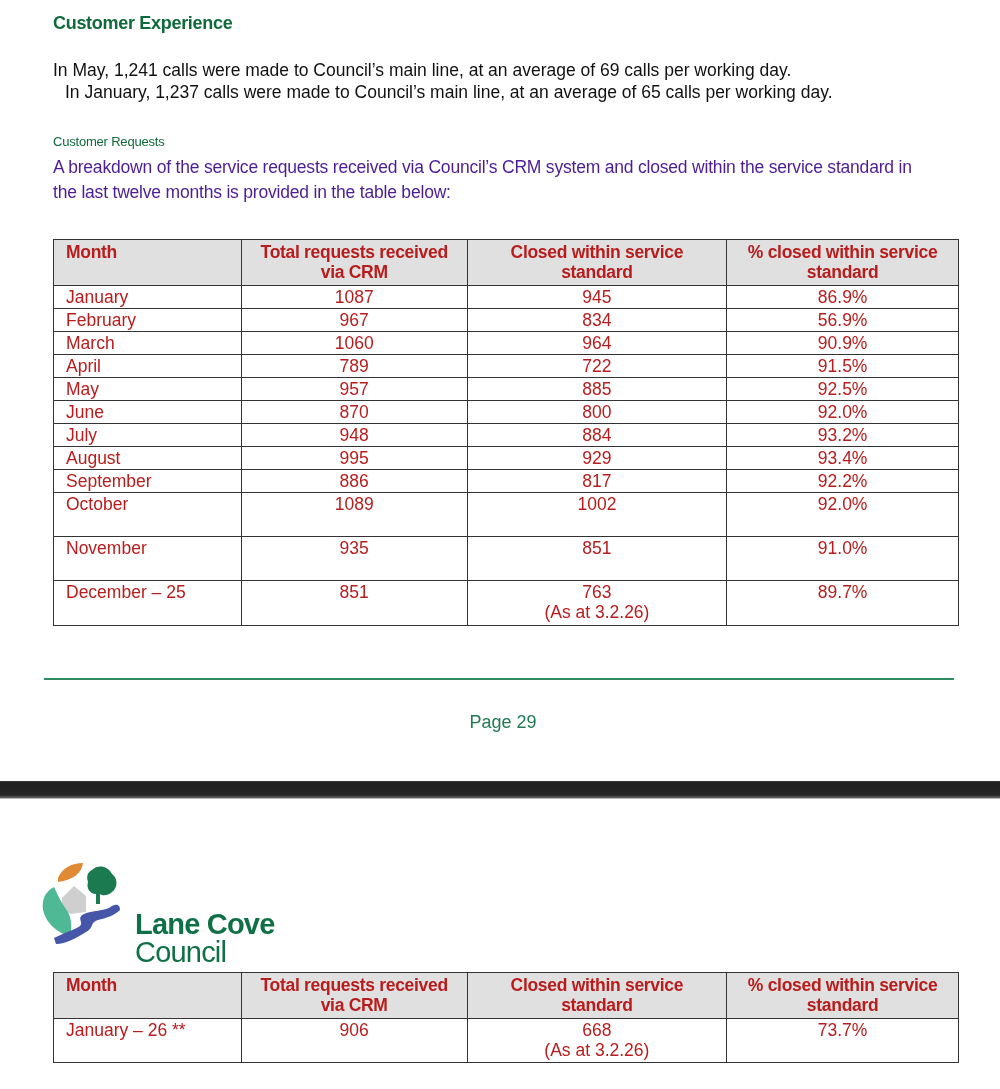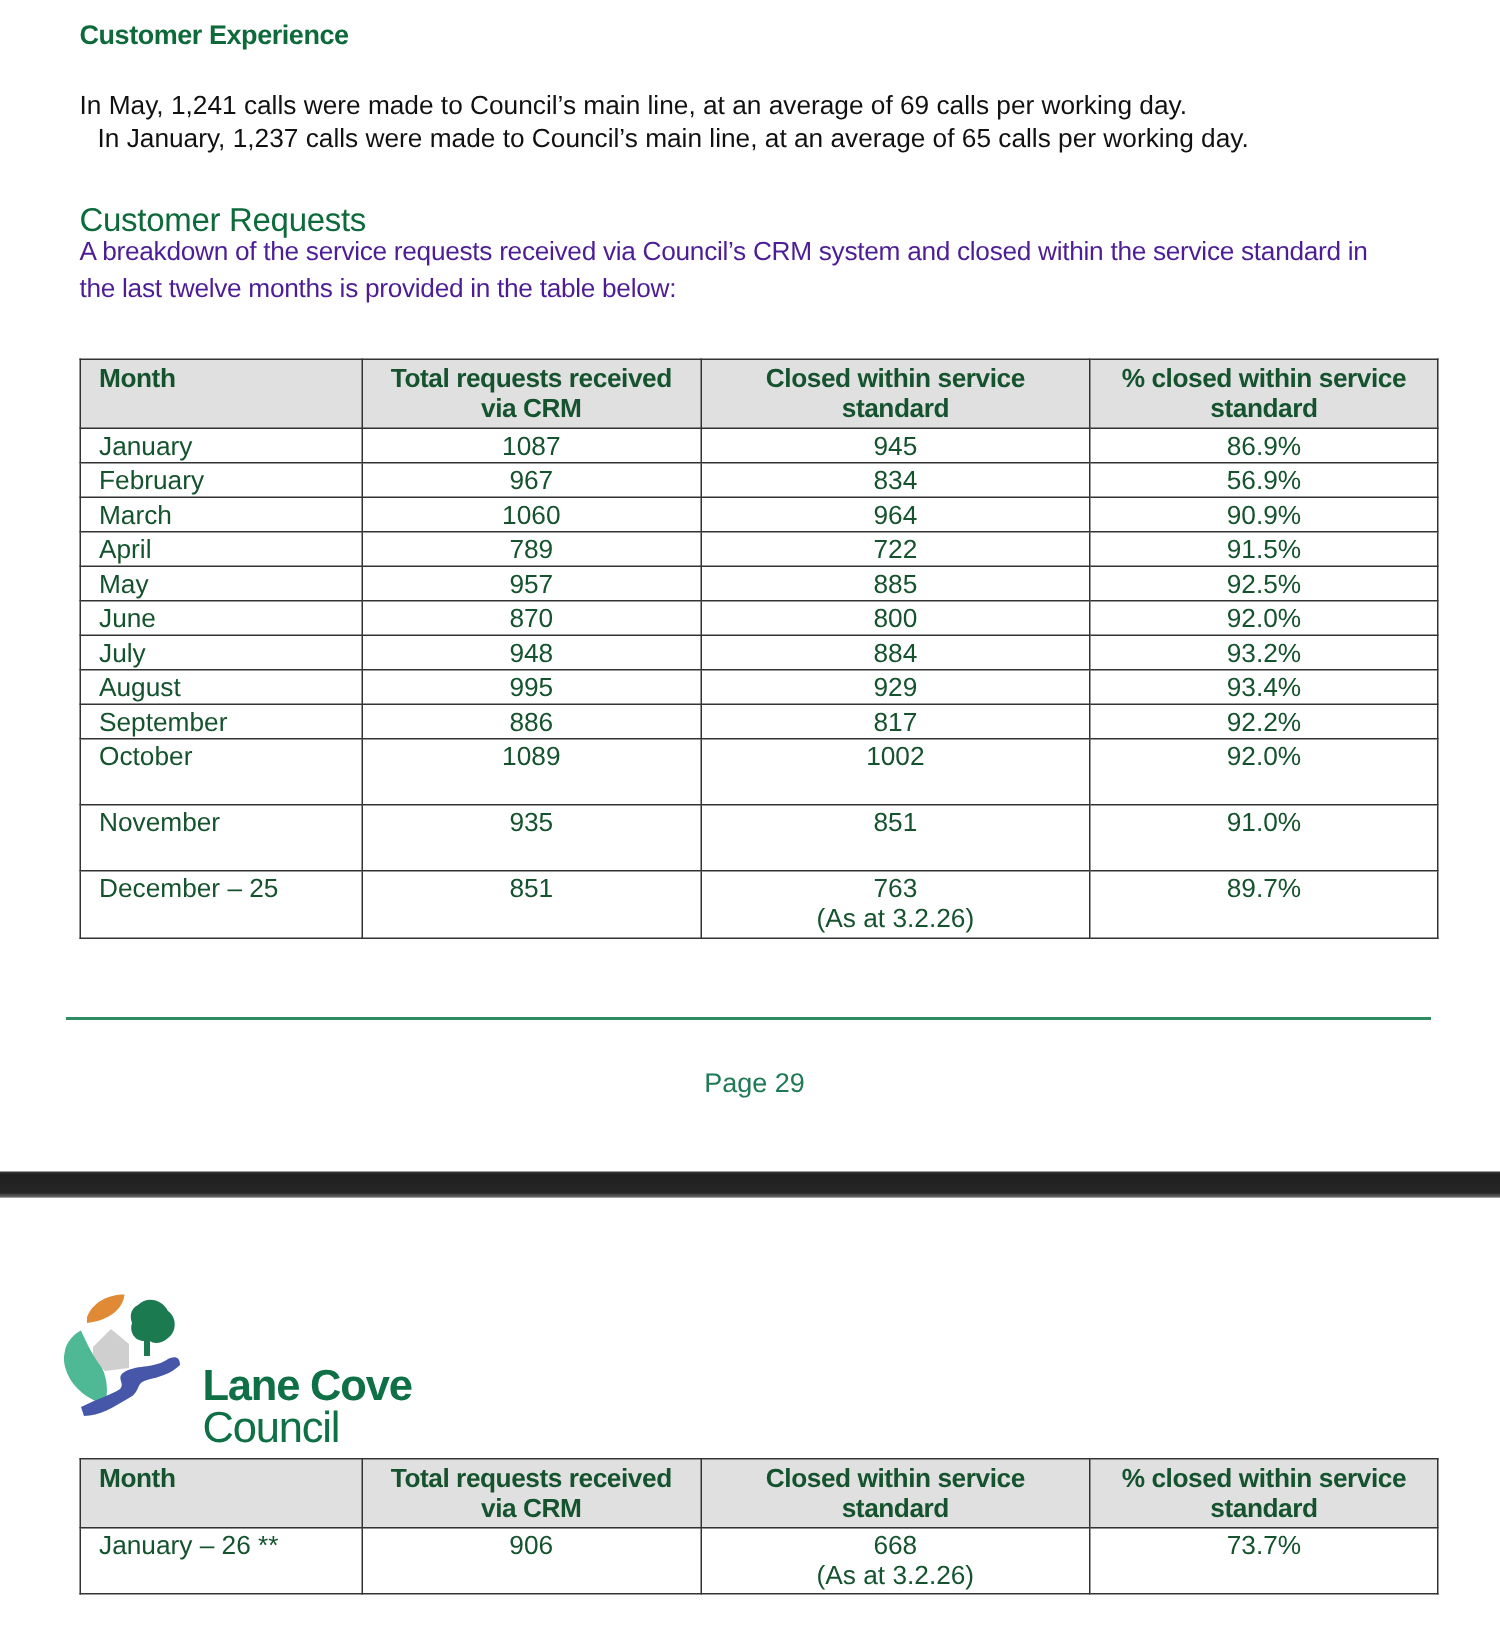--- a/index.html
+++ b/index.html
@@ -35,42 +35,42 @@
       line-height: 22px;
       color: #111;
     }
     #para-dec { top: 59px; }
     #para-jan { top: 81px; margin-left: 12px; }
 
     .sub-title {
       position: absolute;
       left: 53px;
       top: 134px;
-      font-size: 22px;
+      font-size: 13px;
       color: #0e6a3a;
       letter-spacing: -0.2px;
     }
     .intro {
       position: absolute;
       left: 53px;
       top: 155px;
       width: 880px;
       font-size: 17.5px;
       line-height: 25px;
       color: #4c1d95;
       letter-spacing: -0.2px;
     }
 
     table.data-table {
       position: absolute;
       left: 53px;
       width: 906px;
       border-collapse: collapse;
       font-size: 17.5px;
-      color: #14532d;
+      color: #b91c1c;
     }
     table.data-table th, table.data-table td {
       border: 1.5px solid #333;
       padding: 0 12px;
       vertical-align: top;
       line-height: 20px;
     }
     table.data-table th {
       background: #e0e0e0;
       font-weight: bold;

